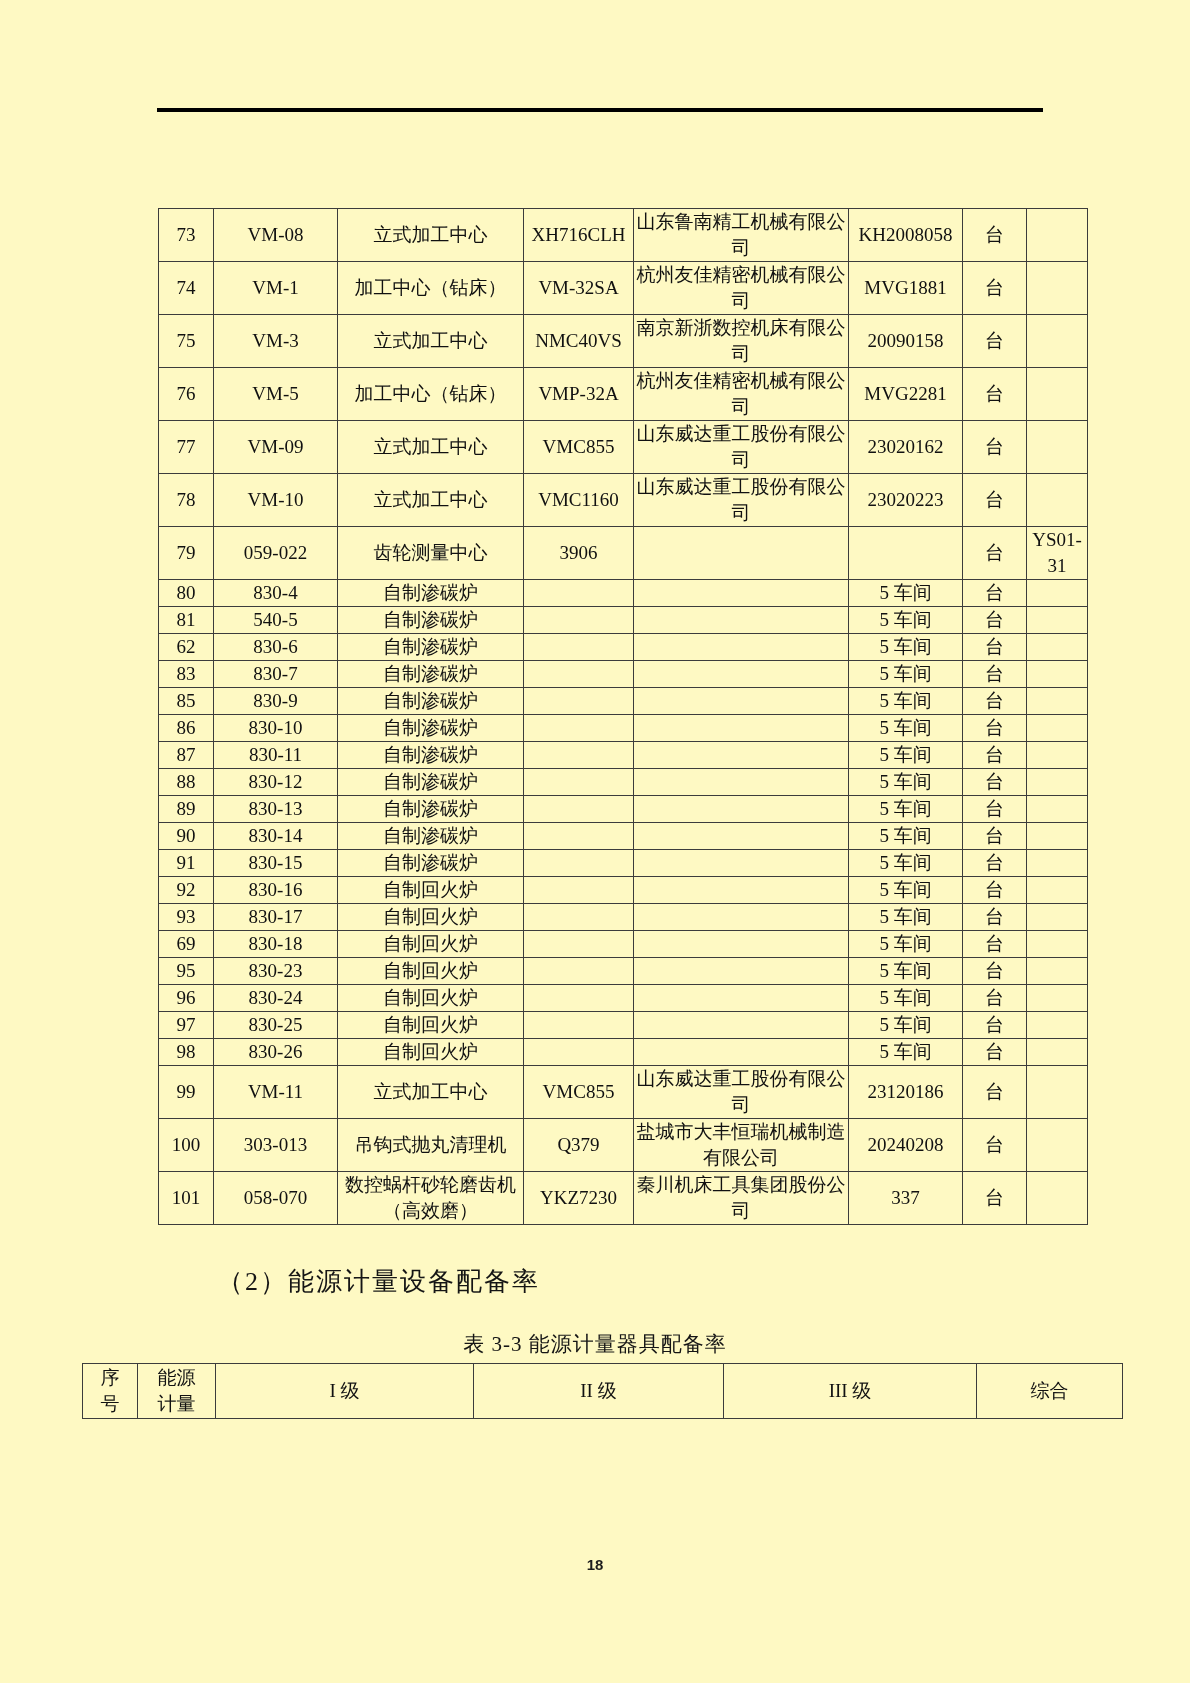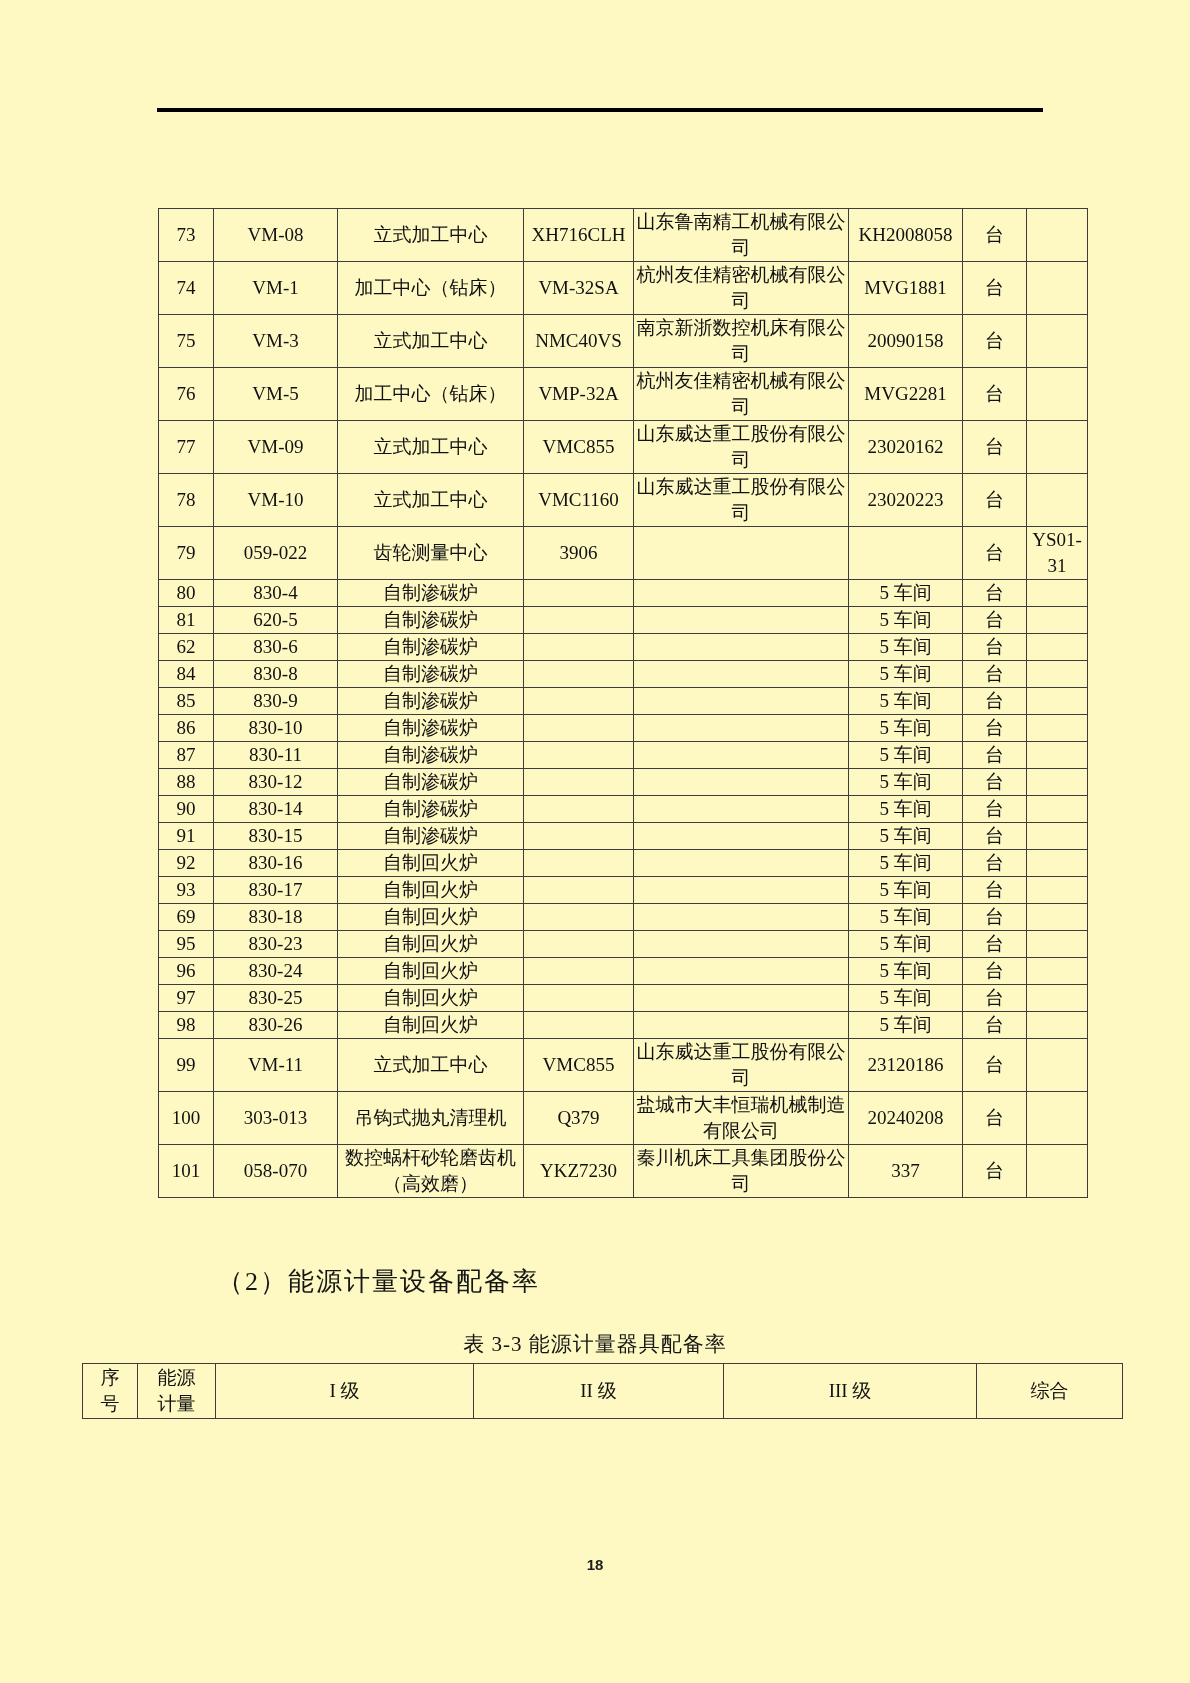--- a/index.html
+++ b/index.html
@@ -160,51 +160,51 @@
       <td>自制渗碳炉</td>
       <td></td>
       <td></td>
       <td>5 车间</td>
       <td>台</td>
       <td></td>
     </tr>
 
     <tr>
       <td>81</td>
-      <td>620-5</td>
+      <td>540-5</td>
       <td>自制渗碳炉</td>
       <td></td>
       <td></td>
       <td>5 车间</td>
       <td>台</td>
       <td></td>
     </tr>
 
     <tr>
       <td>62</td>
       <td>830-6</td>
       <td>自制渗碳炉</td>
       <td></td>
       <td></td>
       <td>5 车间</td>
       <td>台</td>
       <td></td>
     </tr>
 
-
-    <tr>
-      <td>84</td>
-      <td>830-8</td>
-      <td>自制渗碳炉</td>
-      <td></td>
-      <td></td>
-      <td>5 车间</td>
-      <td>台</td>
-      <td></td>
-    </tr>
+    <tr>
+      <td>83</td>
+      <td>830-7</td>
+      <td>自制渗碳炉</td>
+      <td></td>
+      <td></td>
+      <td>5 车间</td>
+      <td>台</td>
+      <td></td>
+    </tr>
+
 
     <tr>
       <td>85</td>
       <td>830-9</td>
       <td>自制渗碳炉</td>
       <td></td>
       <td></td>
       <td>5 车间</td>
       <td>台</td>
       <td></td>
@@ -236,20 +236,30 @@
       <td>88</td>
       <td>830-12</td>
       <td>自制渗碳炉</td>
       <td></td>
       <td></td>
       <td>5 车间</td>
       <td>台</td>
       <td></td>
     </tr>
 
+    <tr>
+      <td>89</td>
+      <td>830-13</td>
+      <td>自制渗碳炉</td>
+      <td></td>
+      <td></td>
+      <td>5 车间</td>
+      <td>台</td>
+      <td></td>
+    </tr>
 
     <tr>
       <td>90</td>
       <td>830-14</td>
       <td>自制渗碳炉</td>
       <td></td>
       <td></td>
       <td>5 车间</td>
       <td>台</td>
       <td></td>

